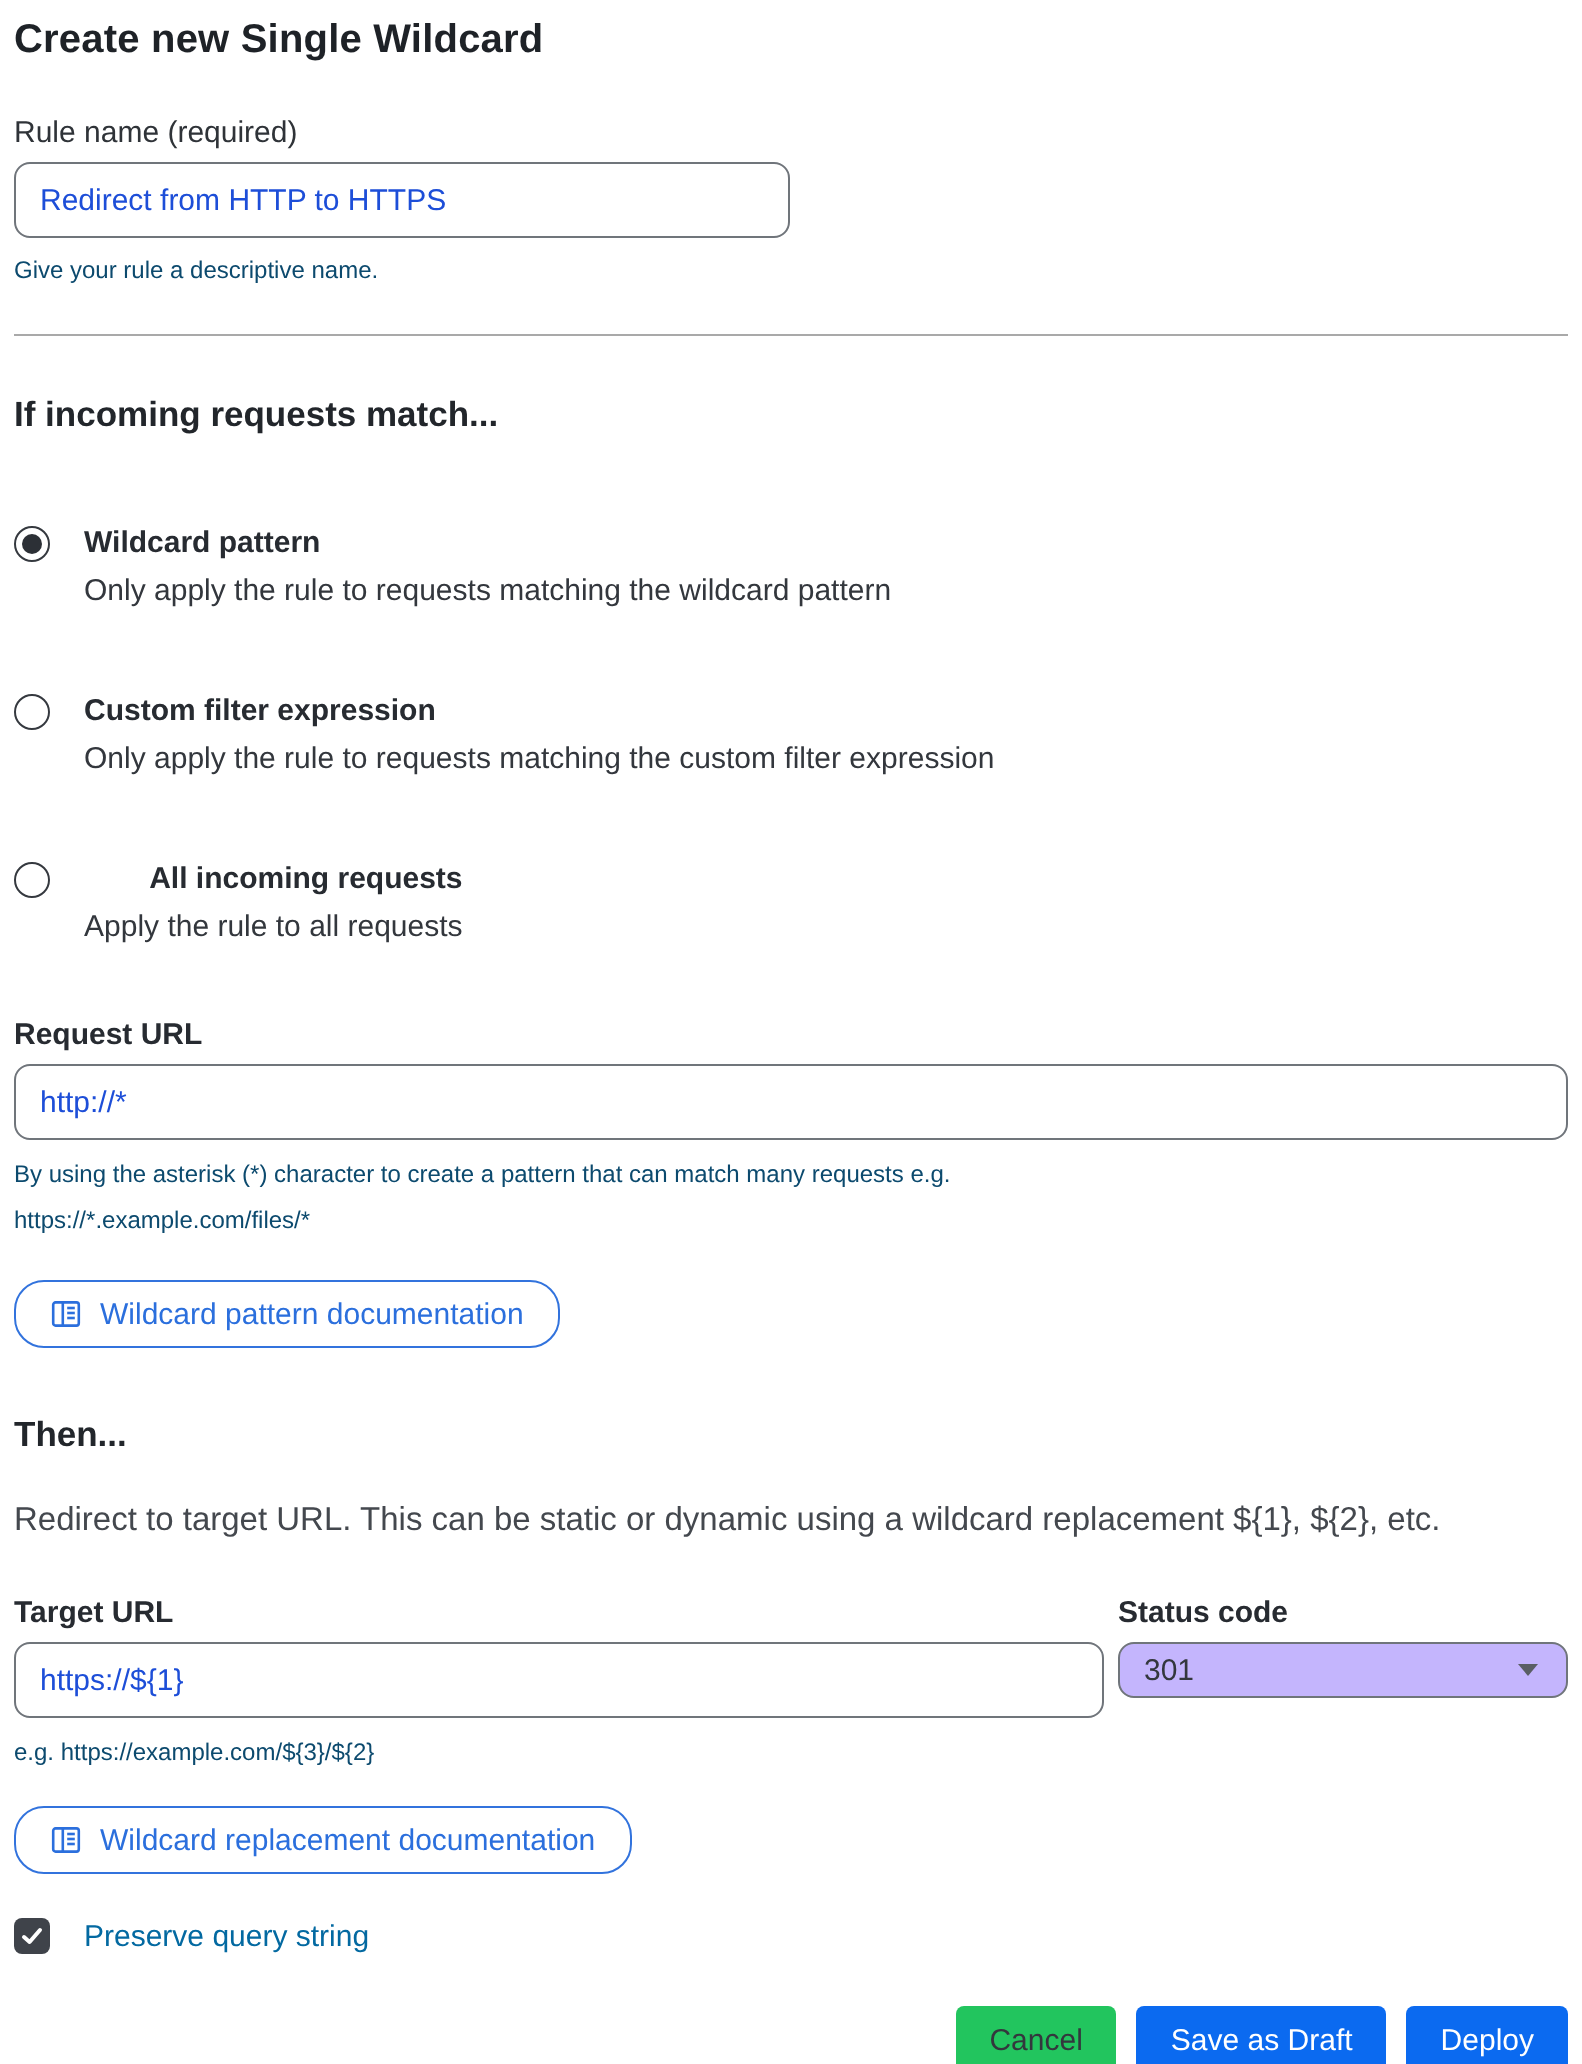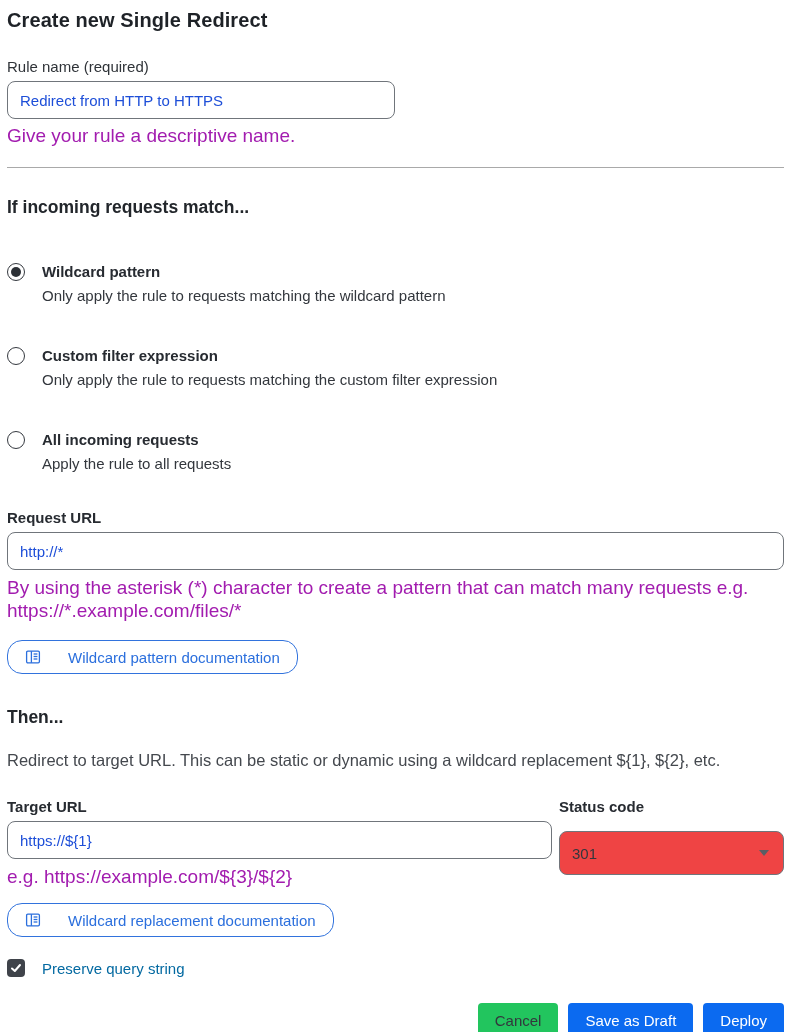--- a/index.html
+++ b/index.html
@@ -39,43 +39,43 @@
     font-size: 15px;
     color: #1d4ed8;
     background: #fff;
     outline: none;
     margin-top: 3px;
   }
   .rule-name-input { width: 388px; }
   .full-width { width: 777px; }
 
   .help-text {
-    font-size: 19px;
+    font-size: 12px;
     line-height: 23px;
-    color: #a21caf;
+    color: #0c4a6e;
     margin-top: 5px;
   }
 
   hr.divider {
     border: none;
     border-top: 1px solid #a9a9a9;
     margin-top: 20px;
   }
 
   h2.section-heading {
     font-size: 17.5px;
     line-height: 24px;
     font-weight: 700;
     color: #22262b;
     margin-top: 27px;
   }
 
   .radio-group { margin-top: 41px; }
   .radio-option { display: flex; gap: 17px; margin-bottom: 36px; cursor: pointer; }
-  .radio-option:last-child { margin-bottom: 0; }
+  .radio-option:last-child { margin-bottom: 0; text-align: right; }
   .radio-circle {
     flex: 0 0 auto;
     width: 18px; height: 18px;
     margin-top: 3px;
     border: 1.5px solid #35393f;
     border-radius: 50%;
     position: relative;
     background: #fff;
   }
   .radio-circle.selected::after {
@@ -91,21 +91,21 @@
   }
   .radio-text .radio-desc {
     font-size: 15px; line-height: 24px; color: #33373d;
   }
 
   .request-url-label { margin-top: 31px; }
 
   .doc-button {
     display: inline-flex;
     align-items: center;
-    gap: 27px;
+    gap: 9px;
     height: 28px;
     padding: 16px 17px;
     margin-top: 18px;
     border: 1px solid #3273dd;
     border-radius: 15px;
     background: #ffffff;
     color: #2b6fdd;
     font-family: "Liberation Sans", "DejaVu Sans", sans-serif;
     font-size: 15px;
     cursor: pointer;
@@ -123,25 +123,25 @@
     display: flex;
     gap: 7px;
     margin-top: 24px;
     align-items: flex-start;
   }
   .col-target { width: 545px; }
   .col-status { flex: 1; }
   .target-input { width: 545px; }
 
   .select-box {
-    margin-top: 13px;
-    height: 44px;
+    margin-top: 3px;
+    height: 28px;
     border: 1px solid #70757b;
     border-radius: 8px;
-    background: #ef4444;
+    background: #c4b5fd;
     display: flex;
     align-items: center;
     justify-content: space-between;
     padding: 0 14px 0 12px;
     font-size: 15px;
     color: #33373d;
     cursor: pointer;
   }
   .caret-down {
     width: 0; height: 0;
@@ -183,21 +183,21 @@
     cursor: pointer;
   }
   .btn-secondary { background: #22c55e; color: #33373d; }
   .btn-primary { background: #0b6af0; color: #ffffff; }
 </style>
 </head>
 <body>
 
 <div class="page">
 
-  <h1 class="page-title">Create new Single Redirect</h1>
+  <h1 class="page-title">Create new Single Wildcard</h1>
 
   <div class="field-label rule-name-label">Rule name (required)</div>
   <input class="text-input rule-name-input" type="text" value="Redirect from HTTP to HTTPS" style="">
   <div class="help-text">Give your rule a descriptive name.</div>
 
   <hr class="divider">
 
   <h2 class="section-heading">If incoming requests match...</h2>
 
   <div class="radio-group">

